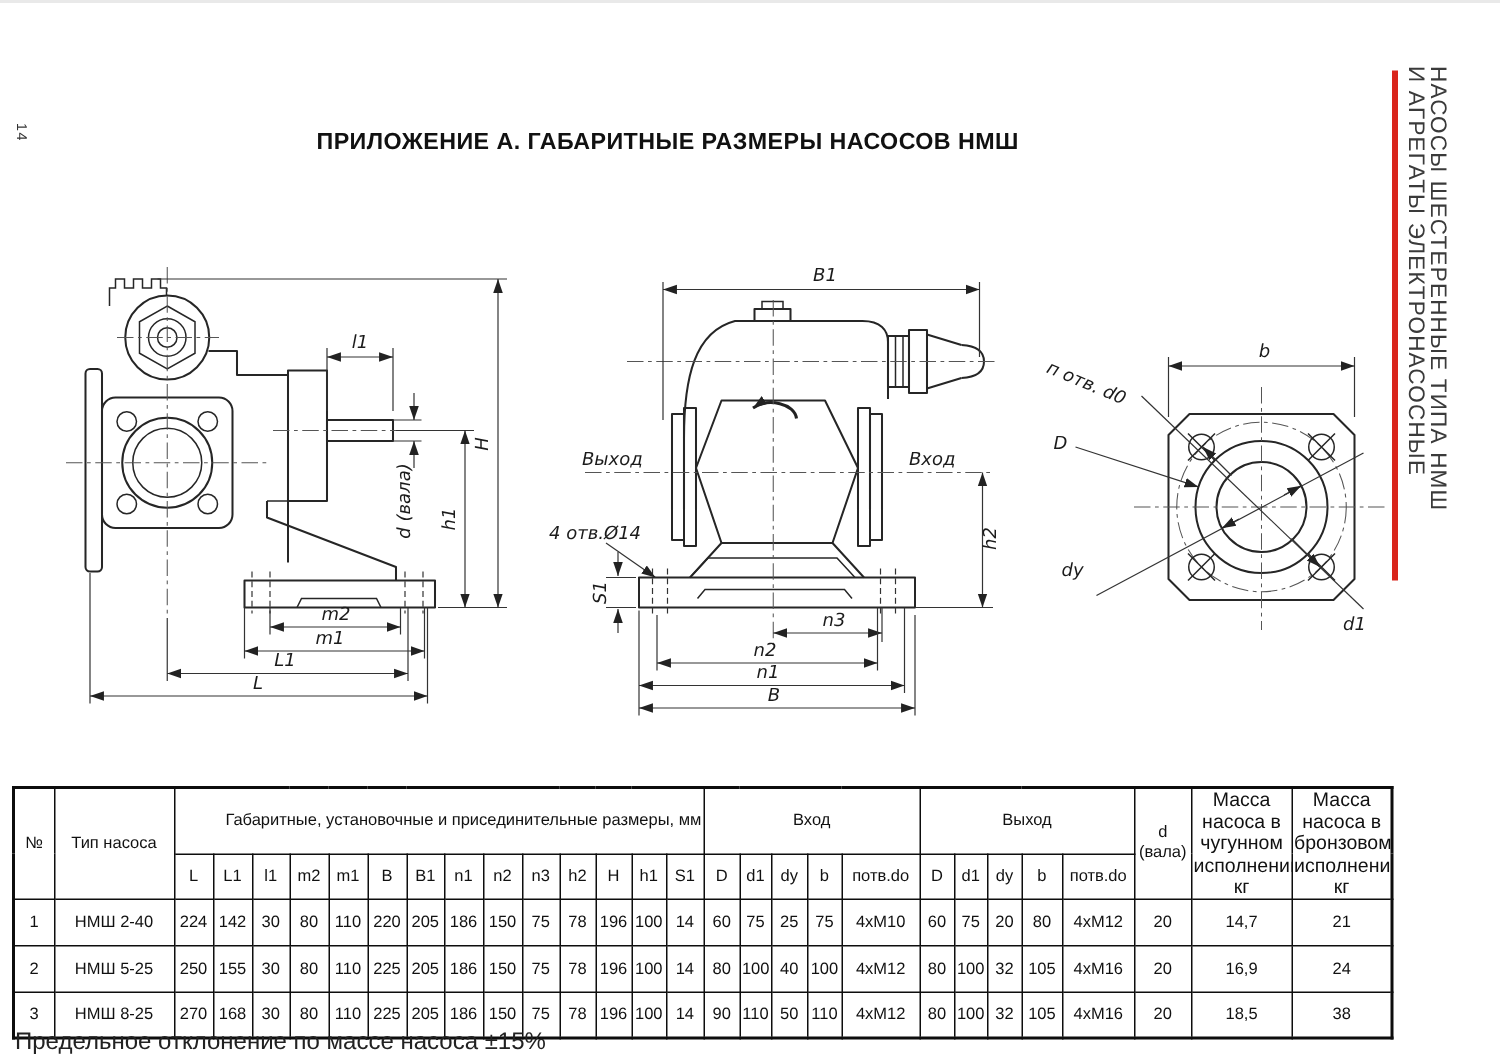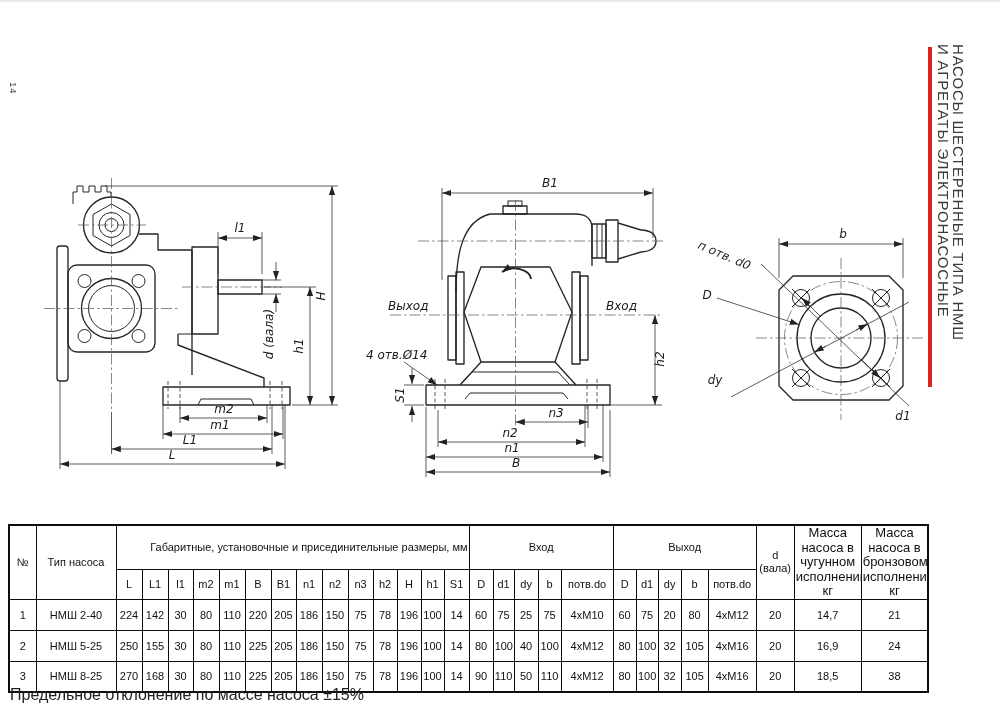--- a/index.html
+++ b/index.html
@@ -45,20 +45,21 @@
   .dim-table th.grp{white-space:normal;text-align:right;}
   .dim-table th.shaft-h{line-height:1.25;}
 </style>
 </head>
 <body>
 
 <div class="page">
   <div class="scan-edge"></div>
 
   <div class="page-num">14</div>
+  <div class="doc-title">ПРИЛОЖЕНИЕ А. ГАБАРИТНЫЕ РАЗМЕРЫ НАСОСОВ НМШ</div>
 
   
   <svg width="0" height="0">
     <defs>
       <marker id="ae" viewBox="0 0 10 8" markerWidth="10" markerHeight="8" refX="9.3" refY="4" orient="auto" markerUnits="userSpaceOnUse">
           <path d="M0,.8 L9.3,4 L0,7.2 Z" fill="#222"></path>
         </marker>
       <marker id="as" viewBox="0 0 10 8" markerWidth="10" markerHeight="8" refX=".7" refY="4" orient="auto" markerUnits="userSpaceOnUse">
           <path d="M10,.8 L.7,4 L10,7.2 Z" fill="#222"></path>
         </marker>

